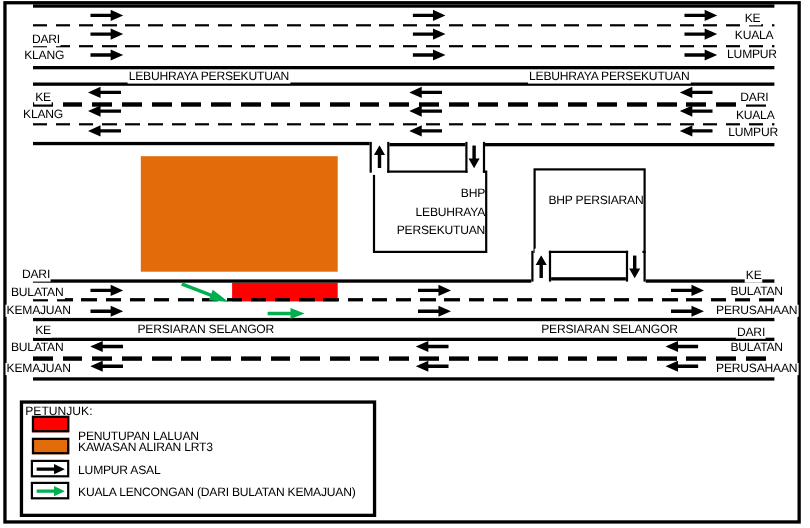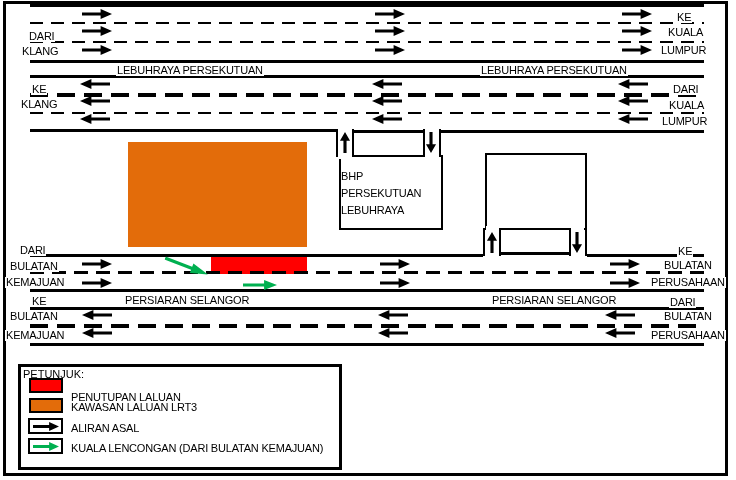--- a/index.html
+++ b/index.html
@@ -20,21 +20,21 @@
   .ar,.al { position:absolute; width:30px; height:12px; background:#000; z-index:6; }
   .ar { clip-path:polygon(0 37%,62% 37%,62% 8%,100% 50%,62% 92%,62% 63%,0 63%); }
   .al { clip-path:polygon(100% 37%,38% 37%,38% 8%,0 50%,38% 92%,38% 63%,100% 63%); }
   .au,.ad { position:absolute; width:12px; height:21px; background:#000; z-index:6; }
   .au { clip-path:polygon(37% 100%,37% 42%,8% 42%,50% 0,92% 42%,63% 42%,63% 100%); }
   .ad { clip-path:polygon(37% 0,37% 58%,8% 58%,50% 100%,92% 58%,63% 58%,63% 0); }
   .grn { background:#00B050; }
   .mask { position:absolute; background:#fff; z-index:3; }
   .zone { position:absolute; z-index:1; }
   .bld { position:absolute; background:#fff; border:2px solid #000; z-index:3;
-         text-align:left; font-size:11px; letter-spacing:-0.2px; line-height:17px; }
+         text-align:right; font-size:11px; letter-spacing:-0.2px; line-height:17px; }
   #legend { position:absolute; left:18px; top:364px; width:324px; height:106px;
             border:3px solid #000; background:#fff; z-index:7; }
   #legend .lt { position:absolute; left:2px; top:1px; font-size:11px; }
   .sw  { position:absolute; left:8px; width:34px; height:15px; border:2px solid #000; }
   .abx { position:absolute; left:7px; width:35px; height:16px; border:2px solid #000; background:#fff; }
   .abx .ar { position:absolute; left:3px; top:1px; width:26px; height:11px; }
   .llab { position:absolute; left:50px; font-size:11px; letter-spacing:-0.2px; white-space:nowrap; }
 </style>
 </head>
 <body>
@@ -87,33 +87,34 @@
   <div class="lbl" style="left:20px;top:99px">KLANG</div>
   <div class="lbl" style="left:672px;top:84px">DARI</div>
   <div class="lbl" style="left:668px;top:100px">KUALA</div>
   <div class="lbl" style="left:661px;top:116px">LUMPUR</div>
 
   <div class="zone" style="left:128px;top:142px;width:179px;height:105px;background:#E36C0A"></div>
   <div class="zone" style="left:211px;top:257px;width:96px;height:17px;background:#FF0000"></div>
 
   <div class="bld" style="left:339px;top:155px;width:104px;height:75px;padding-top:11px">
     <div>BHP</div>
+    <div>LEBUHRAYA</div>
     <div>PERSEKUTUAN</div>
-    <div>LEBUHRAYA</div>
   </div>
   <div class="mask" style="left:338px;top:152px;width:14px;height:7px"></div>
   <div class="mask" style="left:425px;top:152px;width:14px;height:7px"></div>
   <div class="vl" style="left:336px;top:129px;height:28px"></div>
   <div class="vl" style="left:352px;top:129px;height:28px"></div>
   <div class="vl" style="left:423px;top:129px;height:28px"></div>
   <div class="vl" style="left:439px;top:129px;height:28px"></div>
   <div class="au" style="left:339px;top:132px"></div>
   <div class="ad" style="left:425px;top:132px"></div>
 
   <div class="bld" style="left:485px;top:153px;width:102px;height:77px;padding-top:19px">
+    <div>BHP PERSIARAN</div>
   </div>
   <div class="mask" style="left:486px;top:226px;width:13px;height:7px"></div>
   <div class="mask" style="left:571px;top:226px;width:13px;height:7px"></div>
   <div class="vl" style="left:483px;top:228px;height:28px"></div>
   <div class="vl" style="left:499px;top:228px;height:28px"></div>
   <div class="vl" style="left:569px;top:228px;height:28px"></div>
   <div class="vl" style="left:585px;top:228px;height:28px"></div>
   <div class="au" style="left:486px;top:232px"></div>
   <div class="ad" style="left:571px;top:232px"></div>
 
@@ -161,25 +162,25 @@
   <div class="lbl" style="left:663px;top:311px">BULATAN</div>
   <div class="lbl" style="left:650px;top:330px">PERUSAHAAN</div>
 
   <div id="legend">
     <div class="lt">PETUNJUK:</div>
 
     <div class="sw" style="top:11px;background:#FF0000"></div>
     <div class="llab" style="top:24px">PENUTUPAN LALUAN</div>
 
     <div class="sw" style="top:31px;background:#E36C0A"></div>
-    <div class="llab" style="top:34px">KAWASAN LALUAN LRT3</div>
+    <div class="llab" style="top:34px">KAWASAN ALIRAN LRT3</div>
 
     <div class="abx" style="top:51px">
       <div class="ar"></div>
     </div>
-    <div class="llab" style="top:55px">ALIRAN ASAL</div>
+    <div class="llab" style="top:55px">LUMPUR ASAL</div>
 
     <div class="abx" style="top:71px">
       <div class="ar grn"></div>
     </div>
     <div class="llab" style="top:75px">KUALA LENCONGAN (DARI BULATAN KEMAJUAN)</div>
   </div>
 </div>
 
 </body></html>

